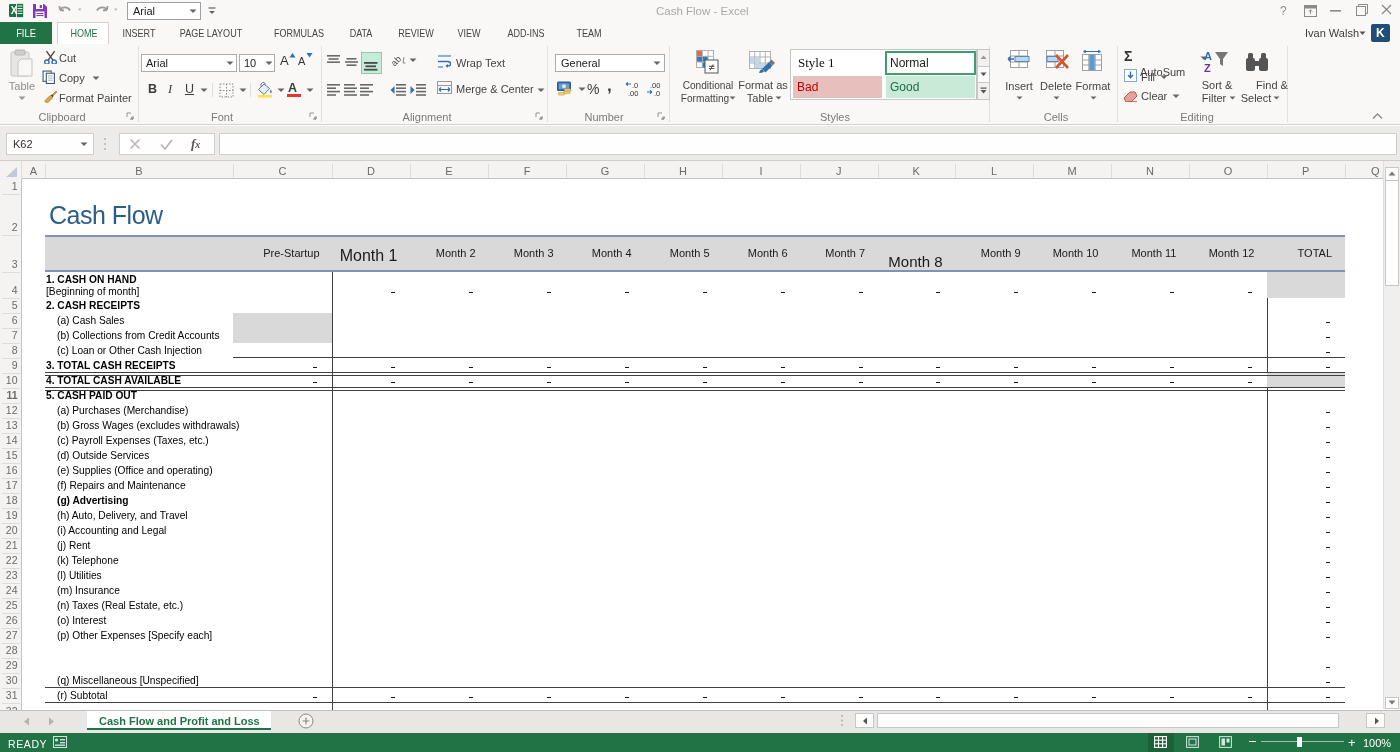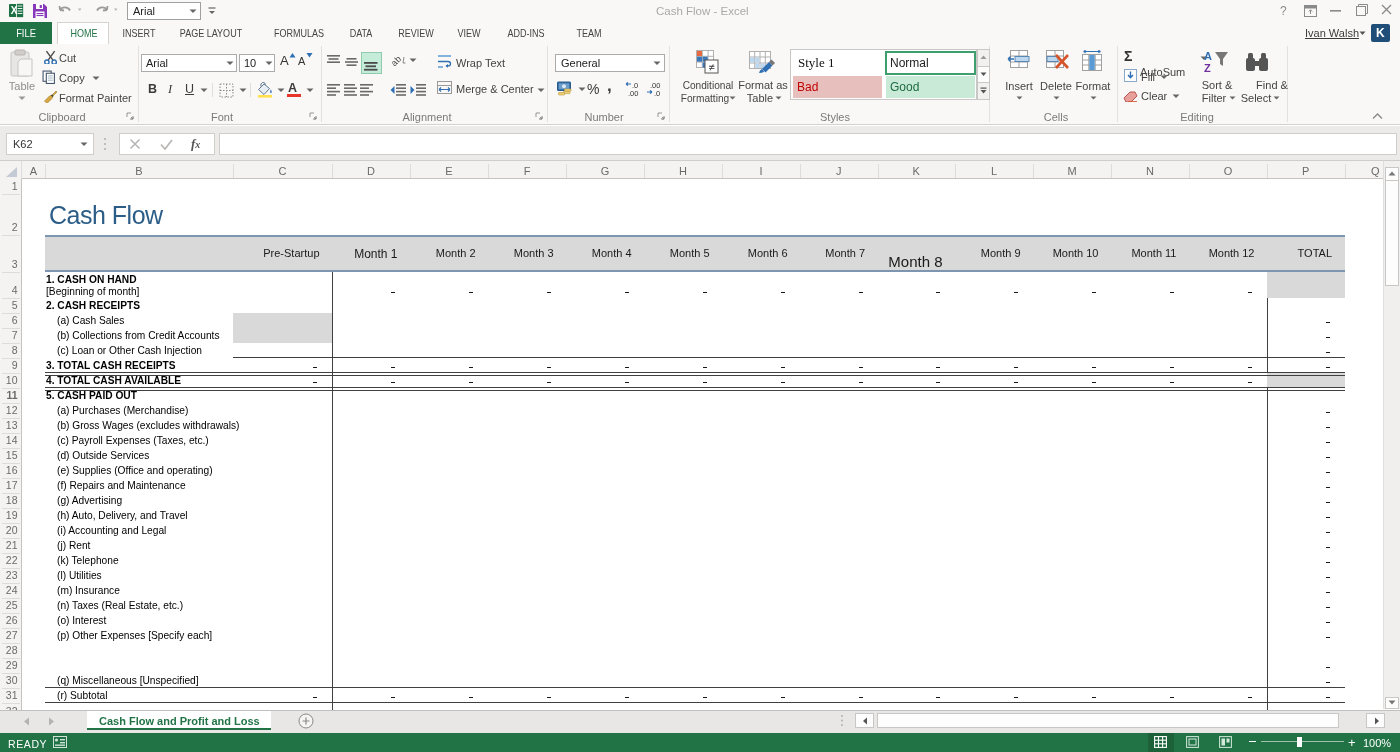--- a/index.html
+++ b/index.html
@@ -68,21 +68,21 @@
 <div class="ab" style="left:57px;top:22px;width:52px;height:22px;background:#fff;border:1px solid #d5d2cf;border-bottom:none;"></div>
 <div class="tx" style="left:83.5px;top:27px;font-size:11px;color:#217346;transform:translateX(-50%) scaleX(0.82);">HOME</div>
 <div class="tx" style="left:138.5px;top:27px;font-size:11px;color:#444444;transform:translateX(-50%) scaleX(0.82);">INSERT</div>
 <div class="tx" style="left:211px;top:27px;font-size:11px;color:#444444;transform:translateX(-50%) scaleX(0.82);">PAGE LAYOUT</div>
 <div class="tx" style="left:298.5px;top:27px;font-size:11px;color:#444444;transform:translateX(-50%) scaleX(0.82);">FORMULAS</div>
 <div class="tx" style="left:361px;top:27px;font-size:11px;color:#444444;transform:translateX(-50%) scaleX(0.82);">DATA</div>
 <div class="tx" style="left:416px;top:27px;font-size:11px;color:#444444;transform:translateX(-50%) scaleX(0.82);">REVIEW</div>
 <div class="tx" style="left:468.5px;top:27px;font-size:11px;color:#444444;transform:translateX(-50%) scaleX(0.82);">VIEW</div>
 <div class="tx" style="left:526px;top:27px;font-size:11px;color:#444444;transform:translateX(-50%) scaleX(0.82);">ADD-INS</div>
 <div class="tx" style="left:588.5px;top:27px;font-size:11px;color:#444444;transform:translateX(-50%) scaleX(0.82);">TEAM</div>
-<div class="tx" style="left:1305px;top:27px;font-size:11px;color:#3b3b3b;text-decoration:underline;">Ivan Walsh</div>
+<div class="tx" style="left:1305px;top:27px;font-size:11px;color:#3b3b3b;">Ivan Walsh</div>
 <svg class="ab" style="left:1359px;top:31px" width="7" height="5" viewBox="0 0 7 5">
     <path d="M0.5 0.5 l3 3.5 l3 -3.5 z" fill="#555"></path>
   </svg>
 <div class="ab" style="left:1371px;top:24px;width:19px;height:18px;background:#1f4e79;border-radius:2px;"></div>
 <div class="tx" style="left:1376px;top:26px;font-size:12px;font-weight:bold;color:#fff;">K</div>
 <div class="ab" style="left:0;top:44px;width:1400px;height:81px;background:#f9f8f6;border-bottom:1px solid #d4d1ce;"></div>
 <div class="ab" style="left:137.5px;top:46px;width:1px;height:76px;background:#e3e1df;"></div>
 <div class="ab" style="left:321px;top:46px;width:1px;height:76px;background:#e3e1df;"></div>
 <div class="ab" style="left:546.5px;top:46px;width:1px;height:76px;background:#e3e1df;"></div>
 <div class="ab" style="left:668.5px;top:46px;width:1px;height:76px;background:#e3e1df;"></div>
@@ -577,21 +577,21 @@
 <div class="tx" style="right:1382.5px;top:674.2px;font-size:10.5px;color:#6a6a6a;">30</div>
 <div class="ab" style="left:2px;top:703.0px;width:18px;height:1px;background:#dcdcda;"></div>
 <div class="tx" style="right:1382.5px;top:689.2px;font-size:10.5px;color:#6a6a6a;">31</div>
 <div class="ab" style="left:2px;top:709.5px;width:18px;height:1px;background:#dcdcda;"></div>
 <div class="ab" style="left:0;top:703.0px;width:22px;height:6.5px;overflow:hidden;">
     <div style="position:absolute;right:4.5px;top:1.5px;font-size:10.5px;color:#6a6a6a;">32</div>
   </div>
 <div class="tx" style="left:49px;top:200.5px;font-size:25px;letter-spacing:-0.5px;color:#2b5d87;">Cash Flow</div>
 <div class="ab" style="left:44.5px;top:234.5px;width:1300.0px;height:37.0px;background:#d9d9d9;border-top:2px solid #7e95b2;border-bottom:2px solid #7e95b2;"></div>
 <div class="tx" style="right:1080.5px;top:247.0px;font-size:11px;color:#1a1a1a;">Pre-Startup</div>
-<div class="tx" style="right:1002.5px;top:247.0px;font-size:12px;color:#1a1a1a;">Month 1</div>
+<div class="tx" style="right:1002.5px;top:247.0px;font-size:16px;color:#1a1a1a;">Month 1</div>
 <div class="tx" style="right:924.5px;top:247.0px;font-size:11px;color:#1a1a1a;">Month 2</div>
 <div class="tx" style="right:846.5px;top:247.0px;font-size:11px;color:#1a1a1a;">Month 3</div>
 <div class="tx" style="right:768.5px;top:247.0px;font-size:11px;color:#1a1a1a;">Month 4</div>
 <div class="tx" style="right:690.5px;top:247.0px;font-size:11px;color:#1a1a1a;">Month 5</div>
 <div class="tx" style="right:612.5px;top:247.0px;font-size:11px;color:#1a1a1a;">Month 6</div>
 <div class="tx" style="right:535.0px;top:247.0px;font-size:11px;color:#1a1a1a;">Month 7</div>
 <div class="tx" style="right:457.5px;top:253px;font-size:15px;color:#1a1a1a;">Month 8</div>
 <div class="tx" style="right:379.5px;top:247.0px;font-size:11px;color:#1a1a1a;">Month 9</div>
 <div class="tx" style="right:301.5px;top:247.0px;font-size:11px;color:#1a1a1a;">Month 10</div>
 <div class="tx" style="right:223.5px;top:247.0px;font-size:11px;color:#1a1a1a;">Month 11</div>
@@ -629,21 +629,21 @@
 <div class="tx" style="left:57px;top:345.1px;font-size:10.2px;color:#000;">(c) Loan or Other Cash Injection</div>
 <div class="tx" style="left:46px;top:360.1px;font-size:10.2px;color:#000;font-weight:bold;">3. TOTAL CASH RECEIPTS</div>
 <div class="tx" style="left:46px;top:375.1px;font-size:10.2px;color:#000;font-weight:bold;">4. TOTAL CASH AVAILABLE</div>
 <div class="tx" style="left:46px;top:390.1px;font-size:10.2px;color:#000;font-weight:bold;">5. CASH PAID OUT</div>
 <div class="tx" style="left:57px;top:405.1px;font-size:10.2px;color:#000;">(a) Purchases (Merchandise)</div>
 <div class="tx" style="left:57px;top:420.1px;font-size:10.2px;color:#000;">(b) Gross Wages (excludes withdrawals)</div>
 <div class="tx" style="left:57px;top:435.1px;font-size:10.2px;color:#000;">(c) Payroll Expenses (Taxes, etc.)</div>
 <div class="tx" style="left:57px;top:450.1px;font-size:10.2px;color:#000;">(d) Outside Services</div>
 <div class="tx" style="left:57px;top:465.1px;font-size:10.2px;color:#000;">(e) Supplies (Office and operating)</div>
 <div class="tx" style="left:57px;top:480.1px;font-size:10.2px;color:#000;">(f) Repairs and Maintenance</div>
-<div class="tx" style="left:57px;top:495.1px;font-size:10.2px;color:#000;">(g) Advertising</div>
+<div class="tx" style="left:57px;top:495.1px;font-size:10.2px;color:#000;font-weight:bold;">(g) Advertising</div>
 <div class="tx" style="left:57px;top:510.1px;font-size:10.2px;color:#000;">(h) Auto, Delivery, and Travel</div>
 <div class="tx" style="left:57px;top:525.1px;font-size:10.2px;color:#000;">(i) Accounting and Legal</div>
 <div class="tx" style="left:57px;top:540.1px;font-size:10.2px;color:#000;">(j) Rent</div>
 <div class="tx" style="left:57px;top:555.1px;font-size:10.2px;color:#000;">(k) Telephone</div>
 <div class="tx" style="left:57px;top:570.1px;font-size:10.2px;color:#000;">(l) Utilities</div>
 <div class="tx" style="left:57px;top:585.1px;font-size:10.2px;color:#000;">(m) Insurance</div>
 <div class="tx" style="left:57px;top:600.1px;font-size:10.2px;color:#000;">(n) Taxes (Real Estate, etc.)</div>
 <div class="tx" style="left:57px;top:615.1px;font-size:10.2px;color:#000;">(o) Interest</div>
 <div class="tx" style="left:57px;top:630.1px;font-size:10.2px;color:#000;">(p) Other Expenses [Specify each]</div>
 <div class="tx" style="left:57px;top:675.1px;font-size:10.2px;color:#000;">(q) Miscellaneous [Unspecified]</div>

